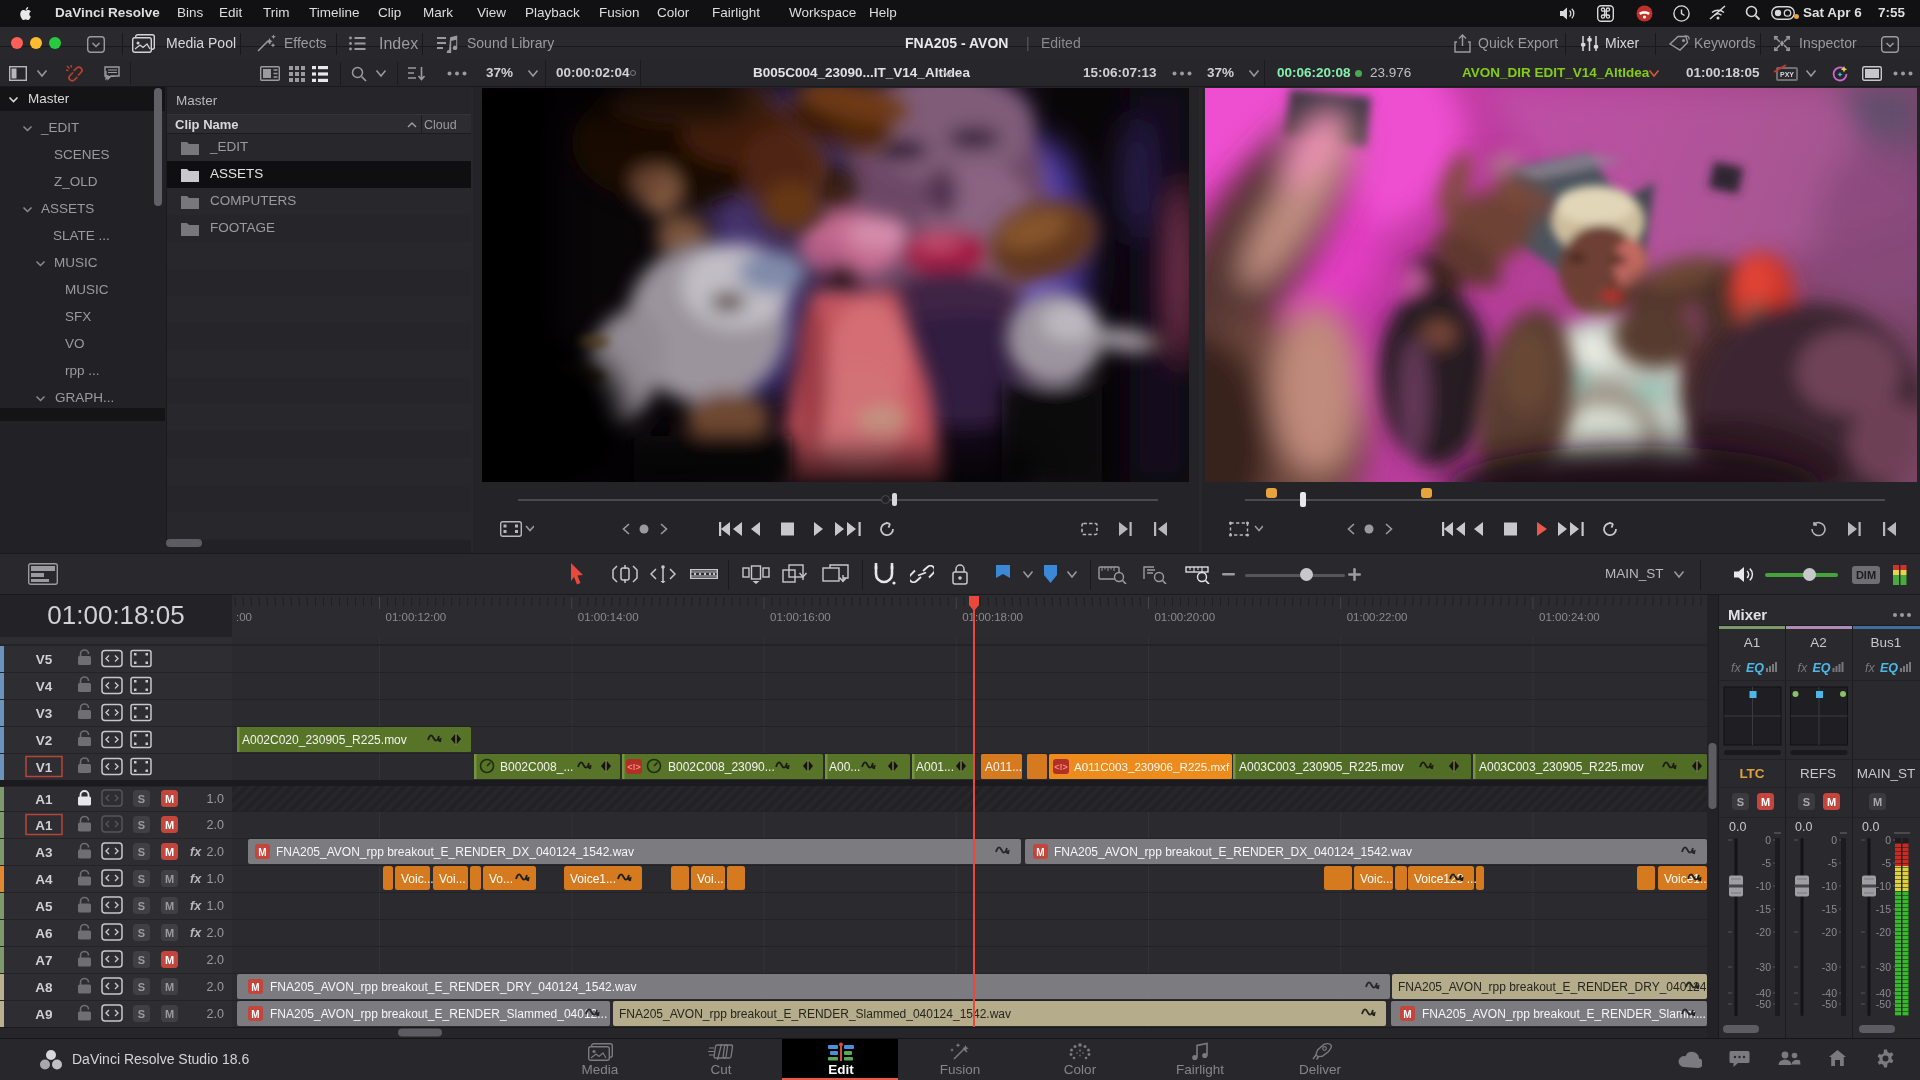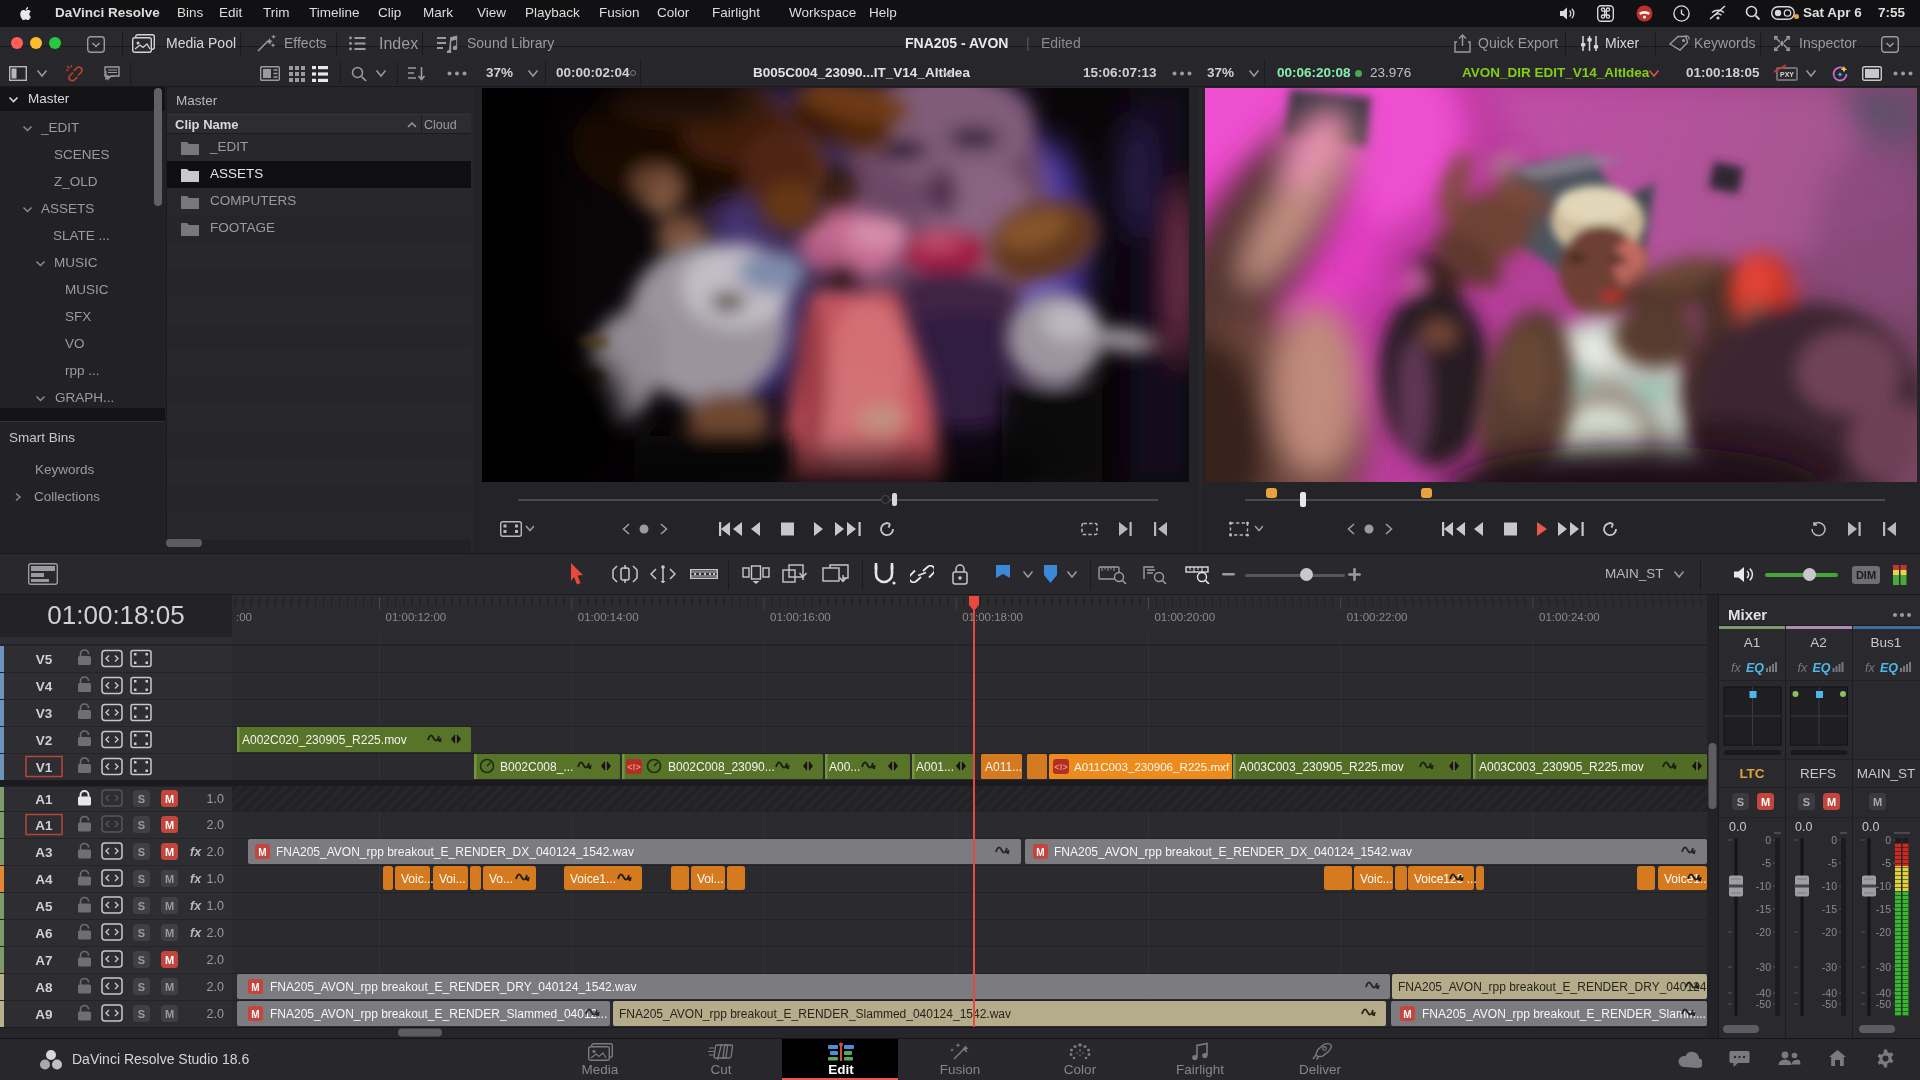--- a/index.html
+++ b/index.html
@@ -309,28 +309,20 @@
           <path fill="none" stroke="#8a8a90" stroke-width="1.5" d="M1.5 3.5 L5.5 7.5 L9.5 3.5"></path>
         </svg>
       <svg class="abs" style="left:35px;top:306px" width="11" height="11" viewBox="0 0 11 11">
           <path fill="none" stroke="#8a8a90" stroke-width="1.5" d="M1.5 3.5 L5.5 7.5 L9.5 3.5"></path>
         </svg>
       <div class="abs" style="left:0;top:321px;width:165px;height:13px;background:#141417;"></div>
     </div>
 
     <div class="abs" style="left:154px;top:1px;width:8px;height:118px;background:#606066;border-radius:4px;"></div>
 
-    <div class="abs" style="left:0;top:334px;width:165px;height:120px;background:#222226;border-top:1px solid #313136;font-size:13.5px;color:#9a9aa0;">
-      <span class="abs" style="left:9px;top:8px;color:#c8c8cc;">Smart Bins</span>
-      <span class="abs" style="left:35px;top:40px;">Keywords</span>
-      <svg class="abs" style="left:13px;top:70px" width="10" height="10" viewBox="0 0 10 10">
-          <path fill="none" stroke="#8a8a90" stroke-width="1.5" d="M3 1.5 L7 5 L3 8.5"></path>
-        </svg>
-      <span class="abs" style="left:34px;top:67px;">Collections</span>
-    </div>
 
     <div class="abs" id="medialist" style="left:166px;top:0;width:305px;height:453px;background:#26262a;border-left:1px solid #1a1a1c;overflow:hidden;">
       <div class="abs" style="left:0;top:0;width:305px;height:27px;background:#26262a;">
           <span class="abs" style="left:9px;top:6px;color:#b8b8bc;font-size:13.5px;">Master</span>
         </div>
       <div class="abs" style="left:0;top:27px;width:305px;height:20px;background:#2c2c31;border-top:1px solid #353539;border-bottom:1px solid #1c1c1f;">
         <span class="abs" style="left:8px;top:2px;color:#d8d8da;font-size:13px;font-weight:bold;">Clip Name</span>
         <svg class="abs" style="left:240px;top:6px" width="10" height="8" viewBox="0 0 10 8">
             <path fill="none" stroke="#9a9aa0" stroke-width="1.5" d="M1 6 L5 2 L9 6"></path>
           </svg>

